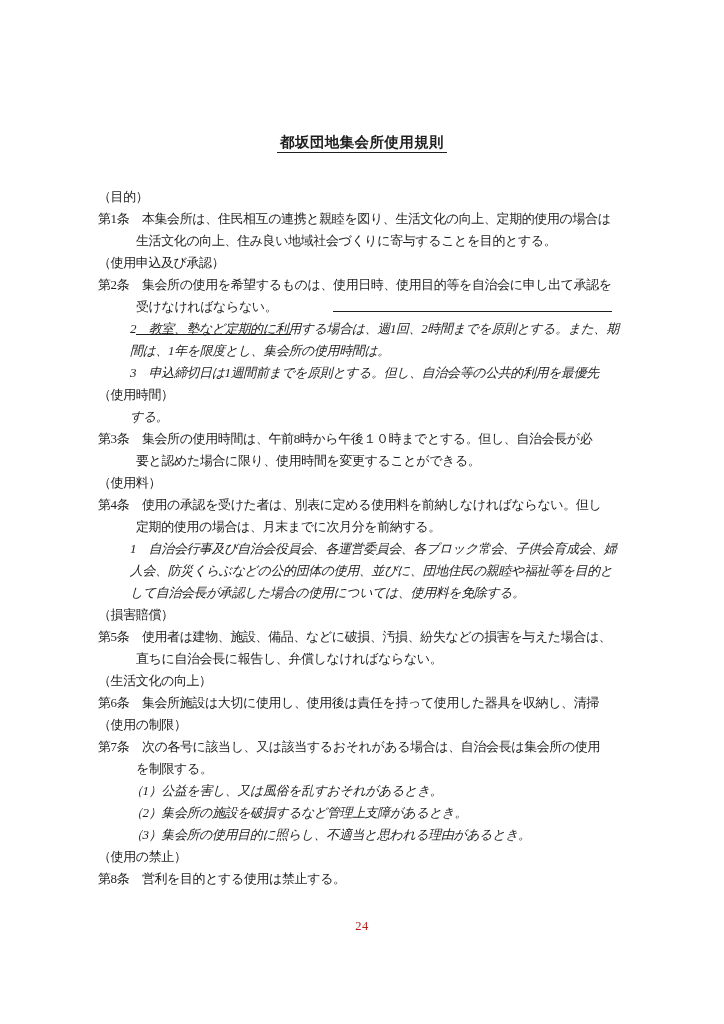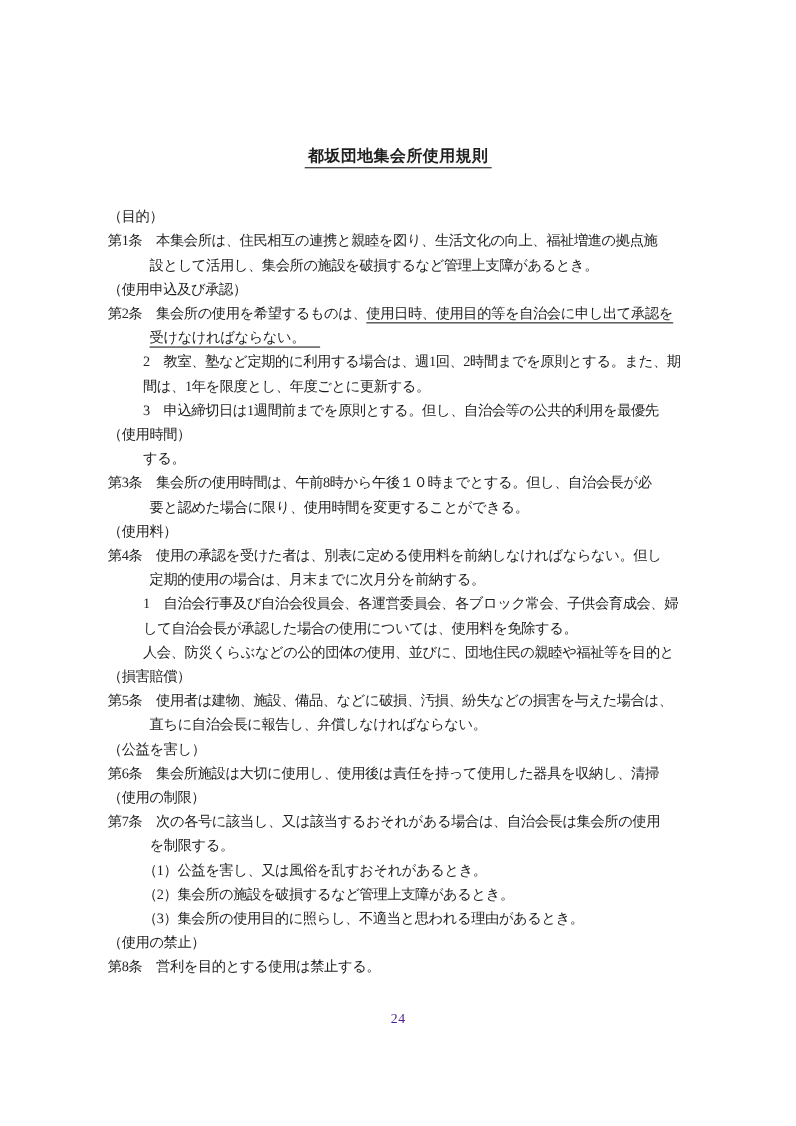--- a/index.html
+++ b/index.html
@@ -39,72 +39,73 @@
     font-size: 13px;
     letter-spacing: -0.4px;
   }
   .line {
     height: 22px;
     line-height: 22px;
     white-space: nowrap;
   }
   .l0 { padding-left: 0; }      
   .lc { padding-left: 38px; }   
-  .ls { padding-left: 32px; }   
+  .ls { padding-left: 32px; font-style: italic; }   
   .u {
     border-bottom: 1px solid #1e1e1e;
-    padding-bottom: 1px;
+    padding-bottom: 19px;
   }
   .u-ext {
     padding-right: 14px;  
+    font-family: Liberation Mono, monospace;
   }
   .page-number {
     position: absolute;
     top: 919px;
     left: 0;
     width: 724px;
     text-align: center;
     font-size: 12.5px;
     letter-spacing: 0.5px;
-    color: #4c1d95;
+    color: #b91c1c;
   }
 </style>
 </head>
 <body>
 
 <div class="page">
 
   <div class="doc-title">
     <span class="title-underline">都坂団地集会所使用規則</span>
   </div>
 
   <div class="content">
     <div class="line l0"><span>（目的）</span></div>
-    <div class="line l0"><span>第1条　本集会所は、住民相互の連携と親睦を図り、生活文化の向上、福祉増進の拠点施</span></div>
-    <div class="line lc"><span>設として活用し、集会所の施設を破損するなど管理上支障があるとき。</span></div>
+    <div class="line l0"><span>第1条　本集会所は、住民相互の連携と親睦を図り、生活文化の向上、定期的使用の場合は</span></div>
+    <div class="line lc"><span>生活文化の向上、住み良い地域社会づくりに寄与することを目的とする。</span></div>
     <div class="line l0"><span>（使用申込及び承認）</span></div>
     <div class="line l0"><span>第2条　集会所の使用を希望するものは、</span><span class="u">使用日時、使用目的等を自治会に申し出て承認を</span></div>
     <div class="line lc"><span class="u u-ext">受けなければならない。</span></div>
     <div class="line ls"><span>2　教室、塾など定期的に利用する場合は、週1回、2時間までを原則とする。また、期</span></div>
-    <div class="line ls"><span>間は、1年を限度とし、年度ごとに更新する。</span></div>
+    <div class="line ls"><span>間は、1年を限度とし、集会所の使用時間は。</span></div>
     <div class="line ls"><span>3　申込締切日は1週間前までを原則とする。但し、自治会等の公共的利用を最優先</span></div>
     <div class="line l0"><span>（使用時間）</span></div>
     <div class="line ls"><span>する。</span></div>
     <div class="line l0"><span>第3条　集会所の使用時間は、午前8時から午後１０時までとする。但し、自治会長が必</span></div>
     <div class="line lc"><span>要と認めた場合に限り、使用時間を変更することができる。</span></div>
     <div class="line l0"><span>（使用料）</span></div>
     <div class="line l0"><span>第4条　使用の承認を受けた者は、別表に定める使用料を前納しなければならない。但し</span></div>
     <div class="line lc"><span>定期的使用の場合は、月末までに次月分を前納する。</span></div>
     <div class="line ls"><span>1　自治会行事及び自治会役員会、各運営委員会、各ブロック常会、子供会育成会、婦</span></div>
+    <div class="line ls"><span>人会、防災くらぶなどの公的団体の使用、並びに、団地住民の親睦や福祉等を目的と</span></div>
     <div class="line ls"><span>して自治会長が承認した場合の使用については、使用料を免除する。</span></div>
-    <div class="line ls"><span>人会、防災くらぶなどの公的団体の使用、並びに、団地住民の親睦や福祉等を目的と</span></div>
     <div class="line l0"><span>（損害賠償）</span></div>
     <div class="line l0"><span>第5条　使用者は建物、施設、備品、などに破損、汚損、紛失などの損害を与えた場合は、</span></div>
     <div class="line lc"><span>直ちに自治会長に報告し、弁償しなければならない。</span></div>
-    <div class="line l0"><span>（公益を害し）</span></div>
+    <div class="line l0"><span>（生活文化の向上）</span></div>
     <div class="line l0"><span>第6条　集会所施設は大切に使用し、使用後は責任を持って使用した器具を収納し、清掃</span></div>
     <div class="line l0"><span>（使用の制限）</span></div>
     <div class="line l0"><span>第7条　次の各号に該当し、又は該当するおそれがある場合は、自治会長は集会所の使用</span></div>
     <div class="line lc"><span>を制限する。</span></div>
     <div class="line ls"><span>（1）公益を害し、又は風俗を乱すおそれがあるとき。</span></div>
     <div class="line ls"><span>（2）集会所の施設を破損するなど管理上支障があるとき。</span></div>
     <div class="line ls"><span>（3）集会所の使用目的に照らし、不適当と思われる理由があるとき。</span></div>
     <div class="line l0"><span>（使用の禁止）</span></div>
     <div class="line l0"><span>第8条　営利を目的とする使用は禁止する。</span></div>
   </div>

